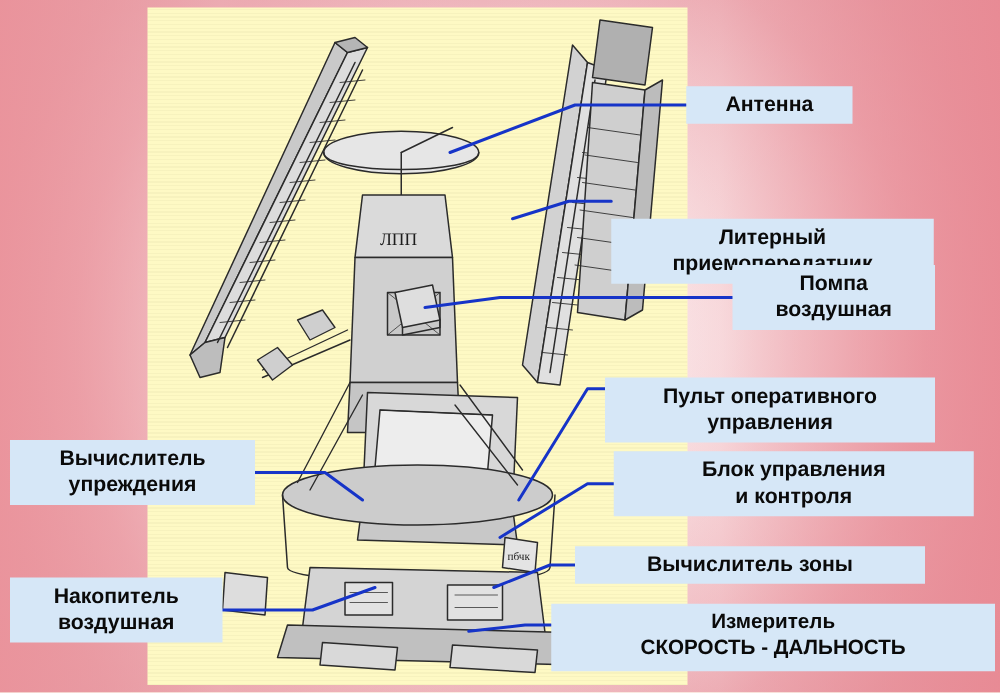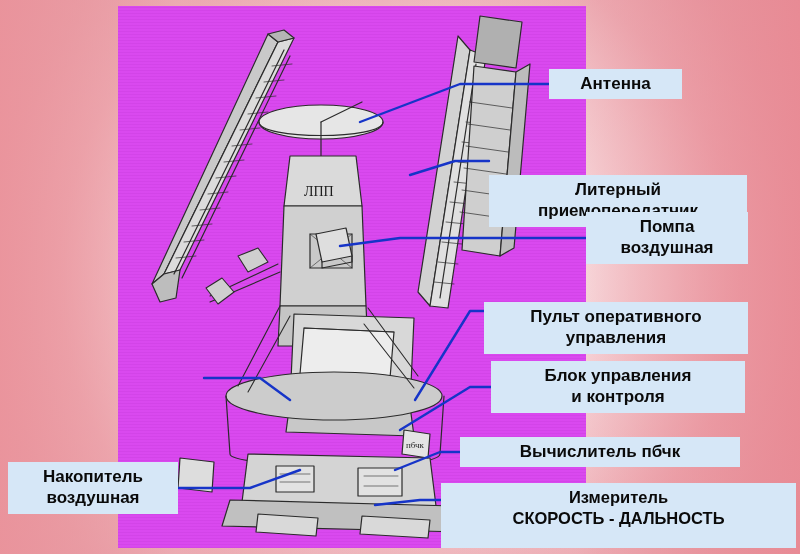--- a/index.html
+++ b/index.html
@@ -25,23 +25,22 @@
     inset: 0;
     background:
       linear-gradient(90deg, rgba(236,150,158,0.85) 0%, rgba(247,206,210,0.35) 22%, rgba(255,255,255,0.0) 48%, rgba(250,215,219,0.25) 72%, rgba(234,140,150,0.85) 100%);
   }
   #photo {
     position: absolute;
     left: 118px;
     top: 6px;
     width: 432px;
     height: 542px;
-    background: #d946ef;
+    background: #fef9c3;
     overflow: hidden;
-    padding-left: 36px;
   }
   #photo .grain {
     position: absolute;
     inset: 0;
     background:
       repeating-linear-gradient(0deg, rgba(0,0,0,0.035) 0px, rgba(0,0,0,0.035) 1px, rgba(255,255,255,0.02) 1px, rgba(255,255,255,0.02) 3px);
     opacity: 0.8;
   }
   .label {
     position: absolute;
@@ -225,25 +224,27 @@
 
   <div class="label" style="left:489px; top:135px; width:258px; height:52px;margin-top:40px;">Литерный
 приемопередатчик</div>
 
   <div class="label" style="left:586px; top:212px; width:162px; height:52px;">Помпа
 воздушная</div>
 
   <div class="label" style="left:484px; top:302px; width:264px; height:52px;">Пульт оперативного
 управления</div>
 
-  <div class="label" style="left:491px; top:361px; width:254px; height:52px;">Блок управления
+  <div class="label" style="left:491px; top:361px; width:288px; height:52px;">Блок управления
 и контроля</div>
 
-  <div class="label" style="left:460px; top:437px; width:280px; height:30px;">Вычислитель пбчк</div>
-
-  <div class="label wide" style="left:441px; top:483px; width:355px; height:65px;">Измеритель
+  <div class="label" style="left:460px; top:437px; width:280px; height:30px;">Вычислитель зоны</div>
+
+  <div class="label wide" style="left:441px; top:483px; width:355px; height:54px;">Измеритель
 СКОРОСТЬ - ДАЛЬНОСТЬ</div>
 
+  <div class="label" style="left:8px; top:352px; width:196px; height:52px;">Вычислитель
+упреждения</div>
 
   <div class="label" style="left:8px; top:462px; width:170px; height:52px;">Накопитель
 воздушная</div>
 
 </div>
 
 </body></html>

